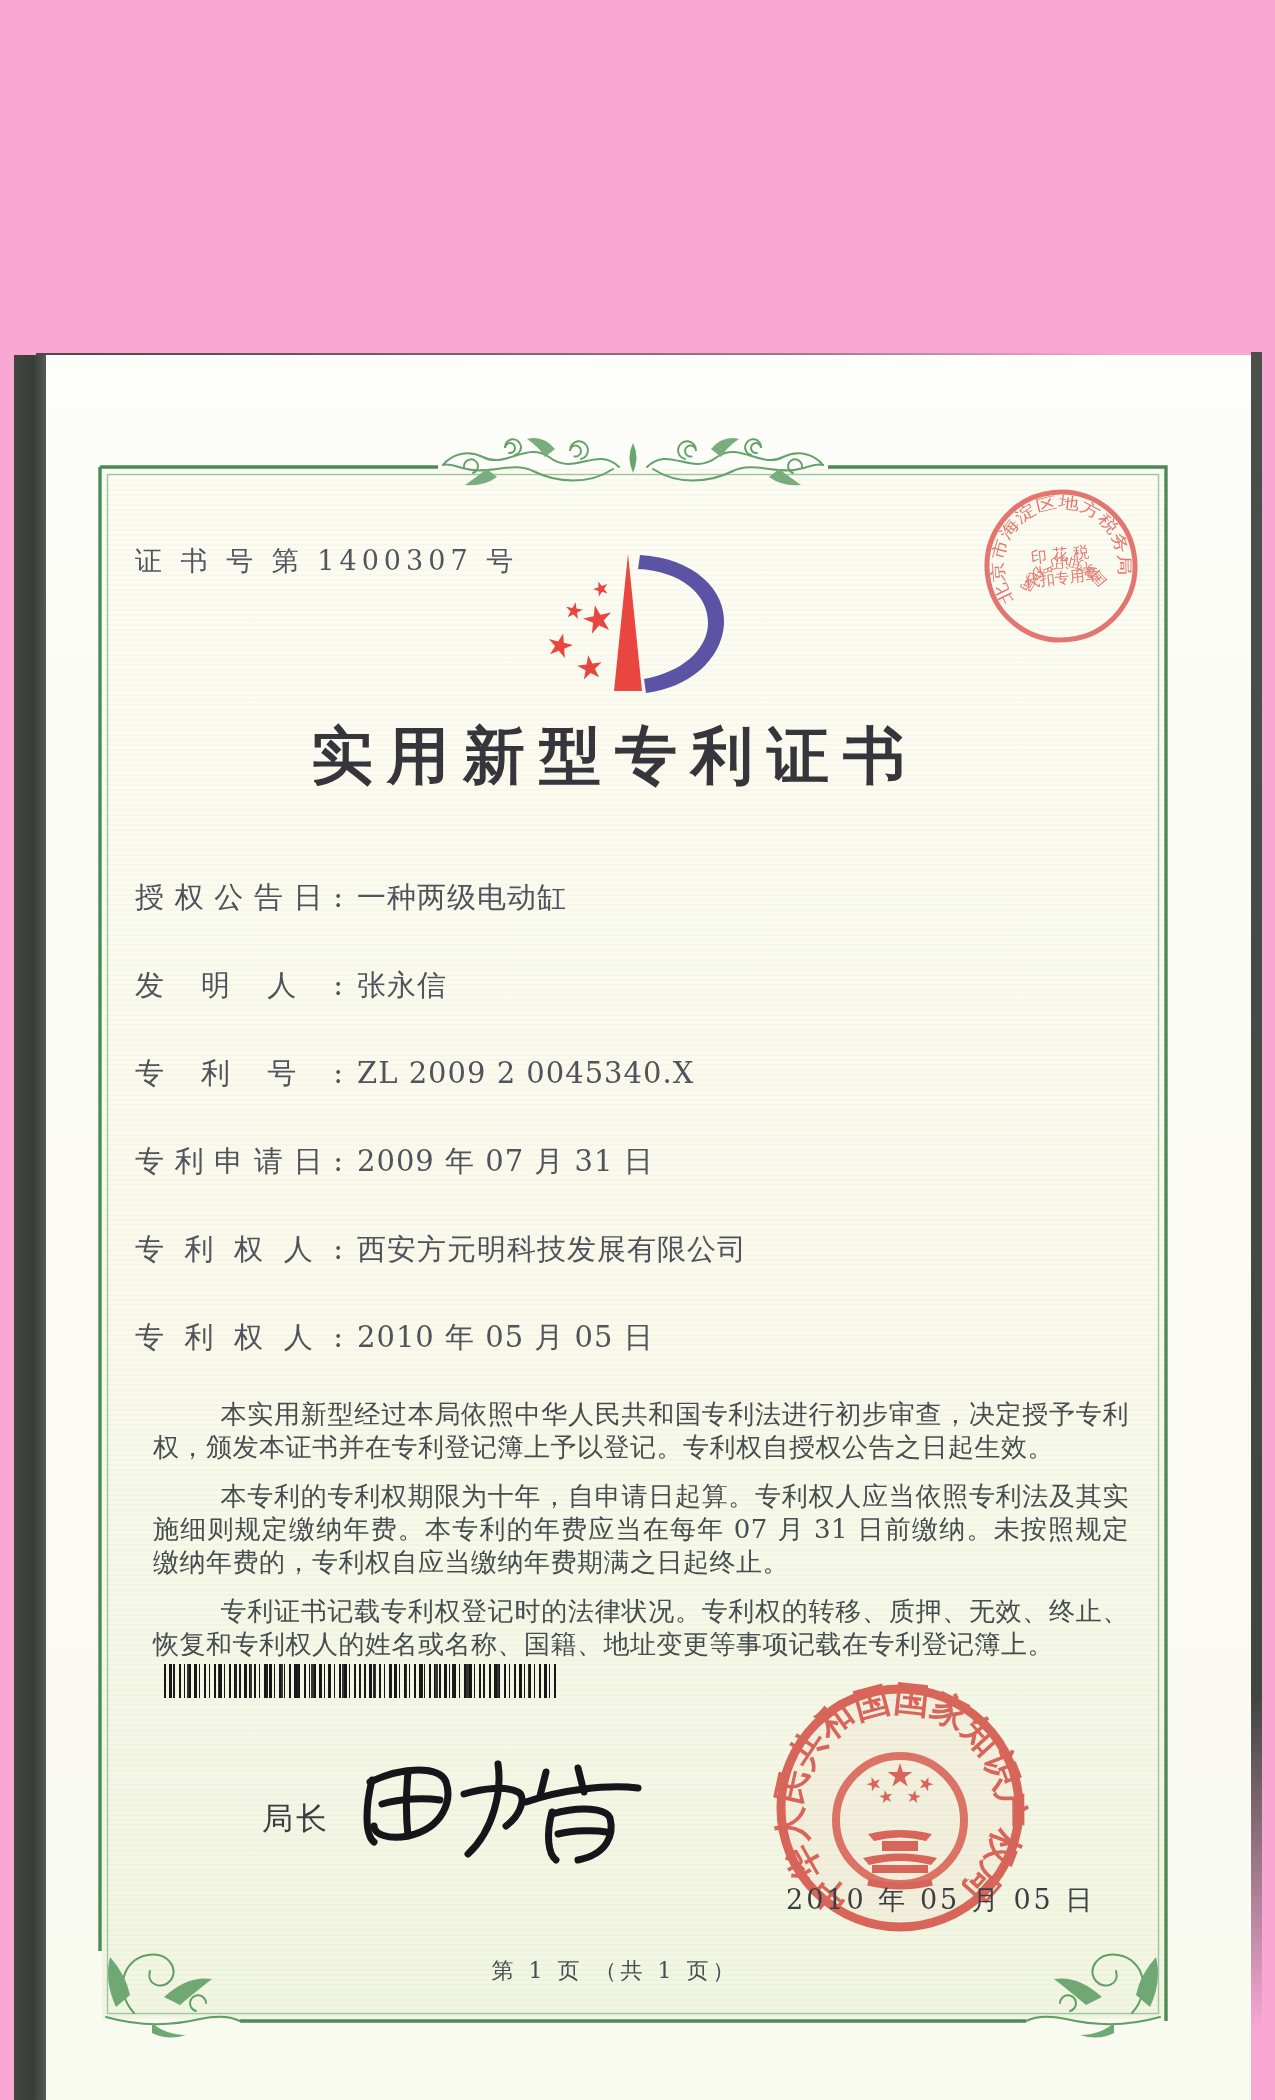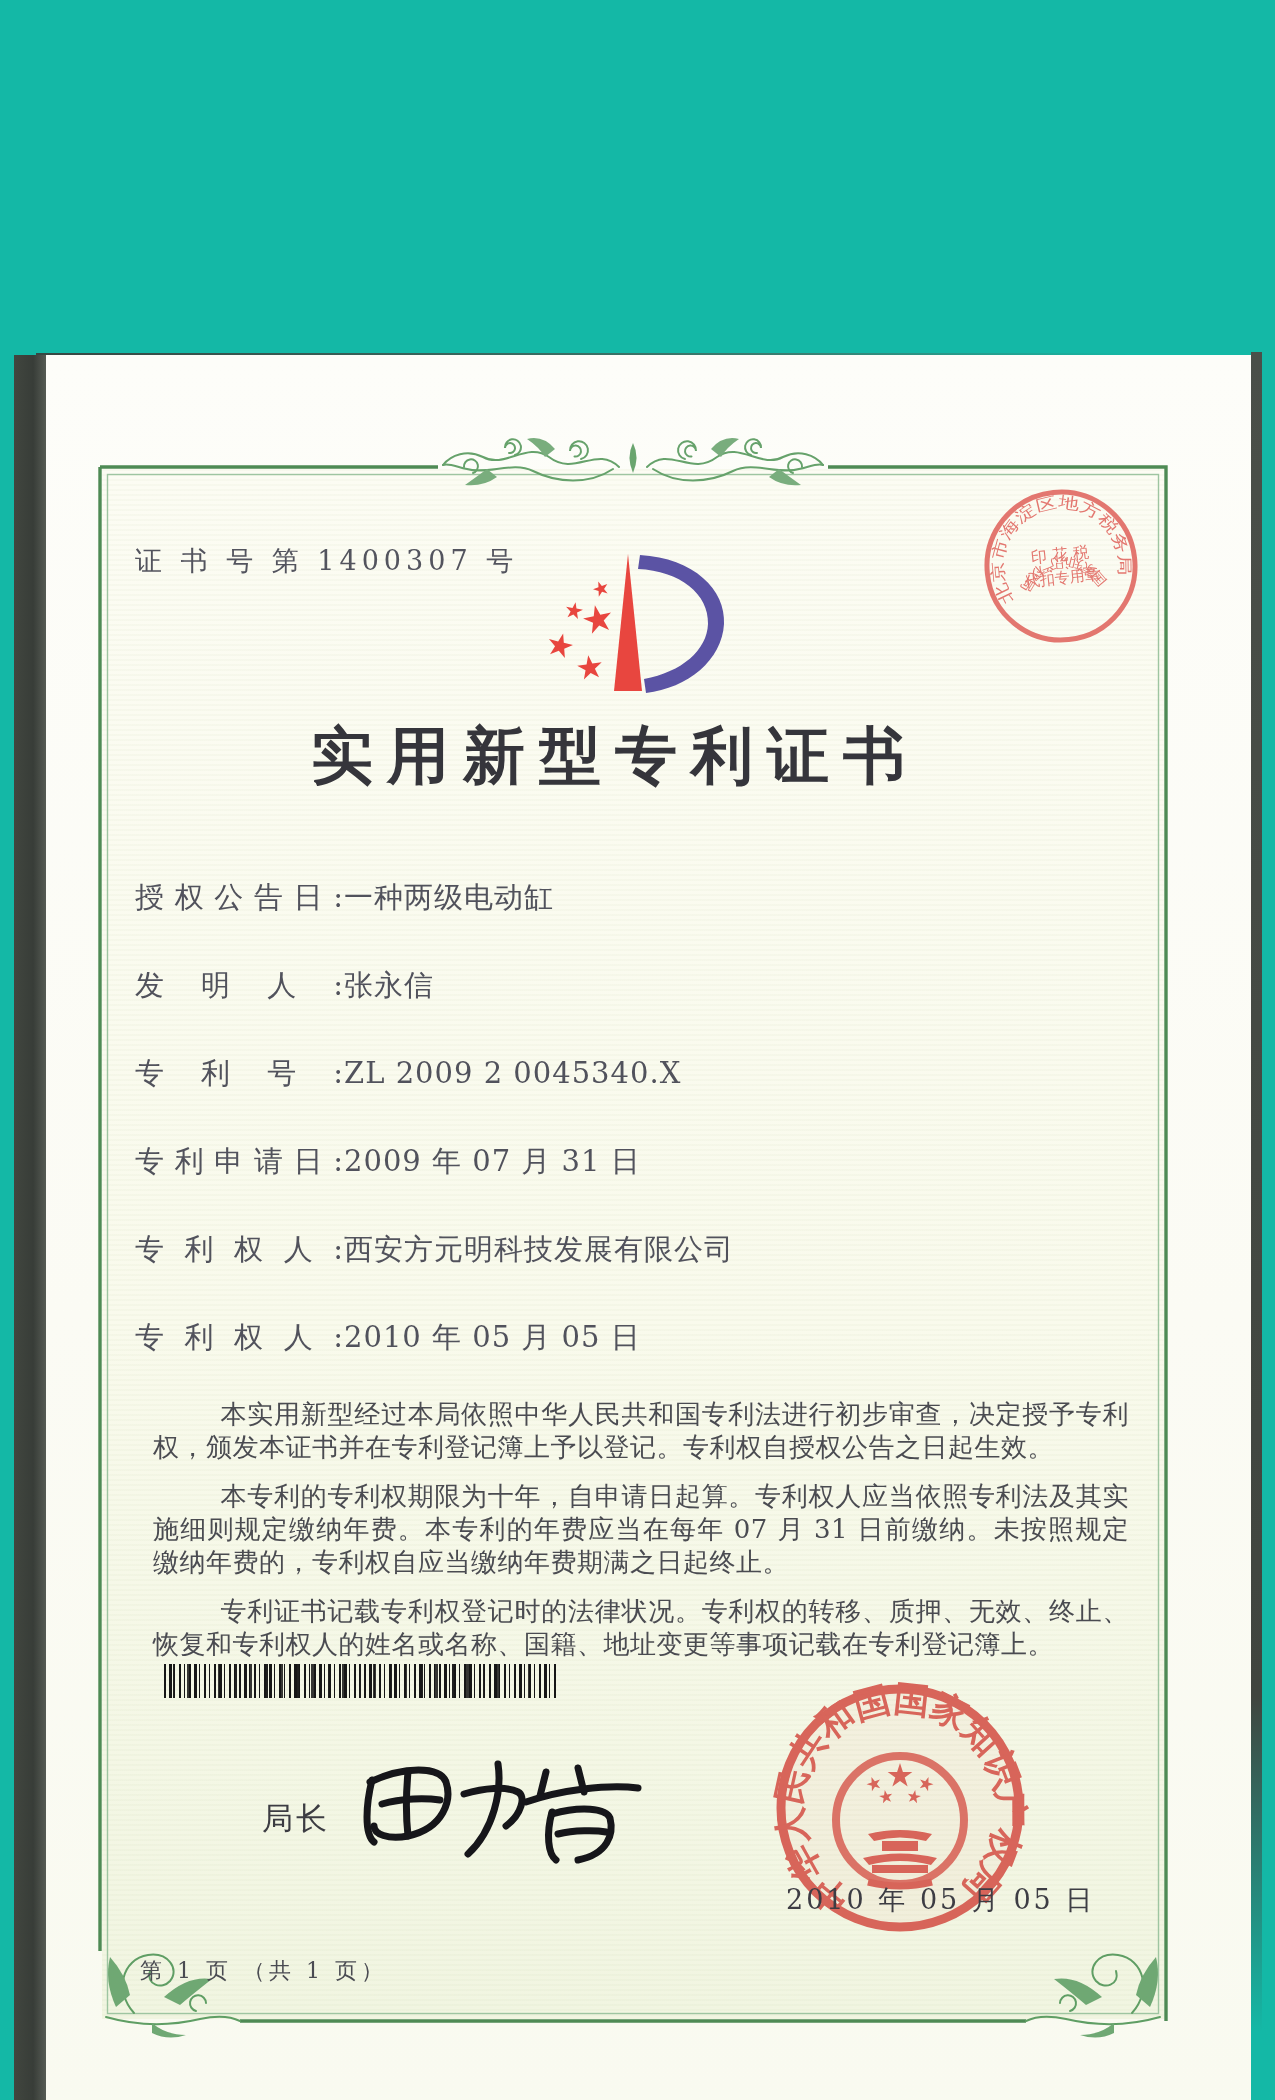--- a/index.html
+++ b/index.html
@@ -1,16 +1,16 @@
 <!DOCTYPE html>
 <html><head>
 <meta charset="utf-8">
 <style>
   html,body{margin:0;padding:0;background:#ffffff;}
-  #canvas{position:relative;width:1275px;height:2100px;background:#14b8a6;overflow:hidden;
+  #canvas{position:relative;width:1275px;height:2100px;background:#f9a8d4;overflow:hidden;
           font-family:"DejaVu Serif","Liberation Serif",serif;}
   
   .scan-paper{position:absolute;left:36px;top:355px;width:1215px;height:1745px;
               background:linear-gradient(180deg,#fdfdf9 0%,#fbfbf4 55%,#f9faf0 100%);}
   .scan-edge-top{position:absolute;left:36px;top:353px;width:1096px;height:2px;
                  background:linear-gradient(90deg,rgba(58,58,55,.9) 0%,rgba(88,80,70,.55) 70%,rgba(120,100,80,0) 100%);}
   .scan-edge-left{position:absolute;left:14px;top:355px;width:32px;height:1745px;
                   background:linear-gradient(90deg,#41463f 0%,#383d38 60%,#565b54 100%);}
   .scan-edge-right{position:absolute;left:1251px;top:352px;width:11px;height:1680px;
                    background:linear-gradient(180deg,#4a4f49 0%,#40453f 80%,rgba(70,75,69,0) 100%);}
@@ -19,34 +19,34 @@
              background:linear-gradient(180deg,#fcfcf3 0%,#f9faec 55%,#f1f5e1 100%);}
   .cert-tint:after{content:"";position:absolute;inset:0;
              background:repeating-linear-gradient(180deg,rgba(170,190,140,.06) 0 2px,rgba(255,255,255,0) 2px 5px);}
   svg.border-art{position:absolute;left:0;top:0;width:1275px;height:2100px;}
   
   .cert-number{position:absolute;left:135px;top:543px;font-size:27px;letter-spacing:5px;color:#53545e;white-space:nowrap;}
   .cert-title{position:absolute;left:140px;top:698px;width:950px;text-align:center;font-size:62px;
               font-weight:700;letter-spacing:14px;color:#35353b;white-space:nowrap;margin-top:16px;}
   .field-row{position:absolute;left:135px;font-size:29px;color:#51525c;white-space:nowrap;}
   .flabel{display:inline-block;width:208px;text-align:justify;text-align-last:justify;}
-  .fvalue{margin-left:1px;letter-spacing:1px;}
+  .fvalue{margin-left:14px;letter-spacing:1px;}
   .body-text{position:absolute;left:137px;top:1382px;width:1008px;font-size:26px;line-height:33px;
              text-align:justify;color:#4a4b51;letter-spacing:.5px;}
   .body-text p{margin:16px;text-indent:2.6em;}
   .barcode{position:absolute;left:164px;top:1664px;width:392px;height:34px;
     background-image:
       repeating-linear-gradient(90deg,#161616 0 2px,transparent 2px 5px,#161616 5px 8px,transparent 8px 10px,#161616 10px 11px,transparent 11px 15px,#161616 15px 17px,transparent 17px 20px,#161616 20px 21px,transparent 21px 25px),
       repeating-linear-gradient(90deg,transparent 0 9px,rgba(20,20,20,.95) 9px 11px,transparent 11px 23px,rgba(20,20,20,.85) 23px 26px,transparent 26px 31px);}
   .director-label{position:absolute;left:262px;top:1798px;font-size:31px;color:#3c3c42;letter-spacing:3px;}
   svg.signature{position:absolute;left:330px;top:1738px;width:330px;height:185px;}
   svg.official-seal{position:absolute;left:768px;top:1676px;width:264px;height:264px;opacity:.93;}
   .seal-date{position:absolute;left:786px;top:1882px;font-size:27px;color:#3d3d44;letter-spacing:3px;white-space:nowrap;}
   svg.tax-stamp{position:absolute;left:981px;top:486px;width:160px;height:160px;opacity:.88;}
-  .page-footer{position:absolute;left:140px;top:1956px;width:950px;font-size:22px;
+  .page-footer{position:absolute;left:140px;top:1956px;width:950px;text-align:center;font-size:22px;
                color:#4a4b52;letter-spacing:4px;}
   .visually-hidden{position:absolute;opacity:0;pointer-events:none;font-size:1px;}
 </style>
 </head>
 <body>
 
 <div id="canvas">
 
   <div class="scan-paper"></div>
   <div class="scan-edge-top"></div>

